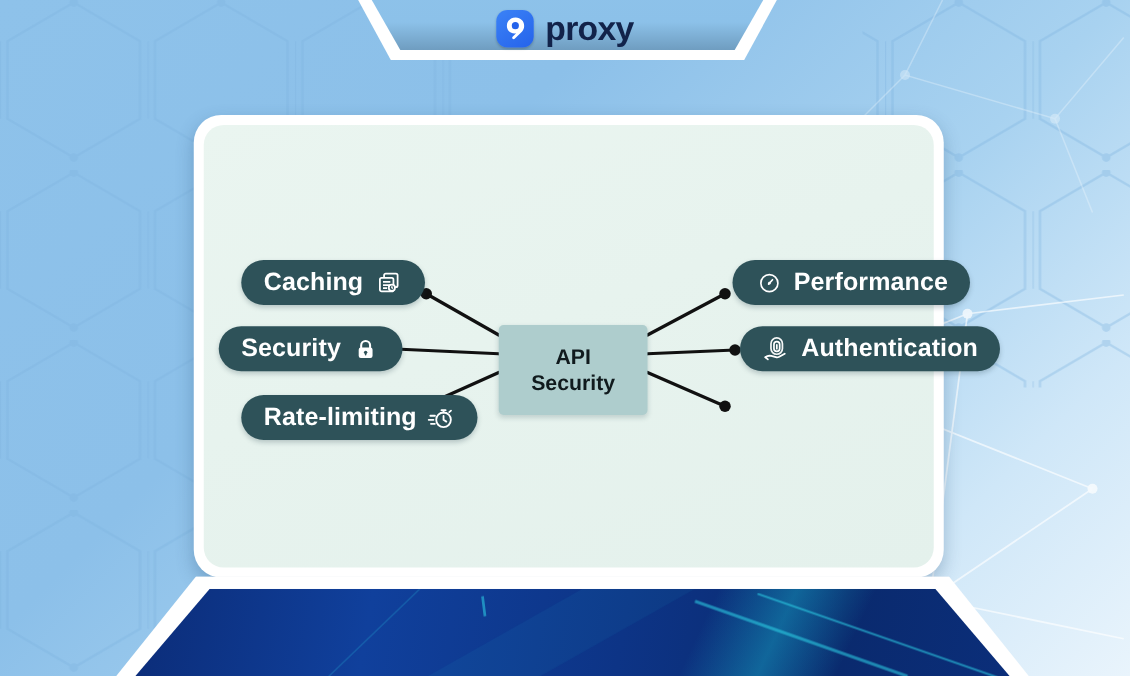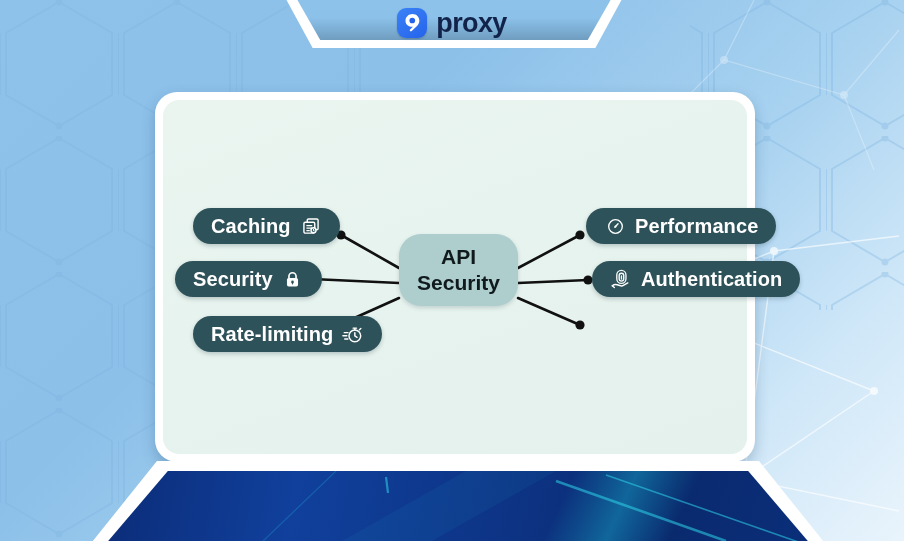--- a/index.html
+++ b/index.html
@@ -109,28 +109,28 @@
     letter-spacing: .1px;
     white-space: nowrap;
     box-shadow: 0 2px 4px rgba(30,60,70,.25);
     z-index: 6;
   }
   .node .ico { display: inline-flex; align-items: center; justify-content: center; width: 22px; height: 22px; flex: 0 0 auto; }
   .node .ico svg { display: block; }
 
   .hub {
     position: absolute;
-    left: 399px; top: 234px;
+    left: 399px; top: 260px;
     width: 119px; height: 72px;
     background: #aecdcd;
-    border-radius: 22px;
+    border-radius: 4px;
     display: flex; align-items: center; justify-content: center;
     flex-direction: column;
     color: #101a1d;
-    font-size: 21px;
+    font-size: 17px;
     font-weight: 700;
     line-height: 1.25;
     text-align: center;
     z-index: 6;
     box-shadow: 0 2px 4px rgba(30,60,70,.18);
   }
 
   
   .bottom-frame {
     position: absolute;

